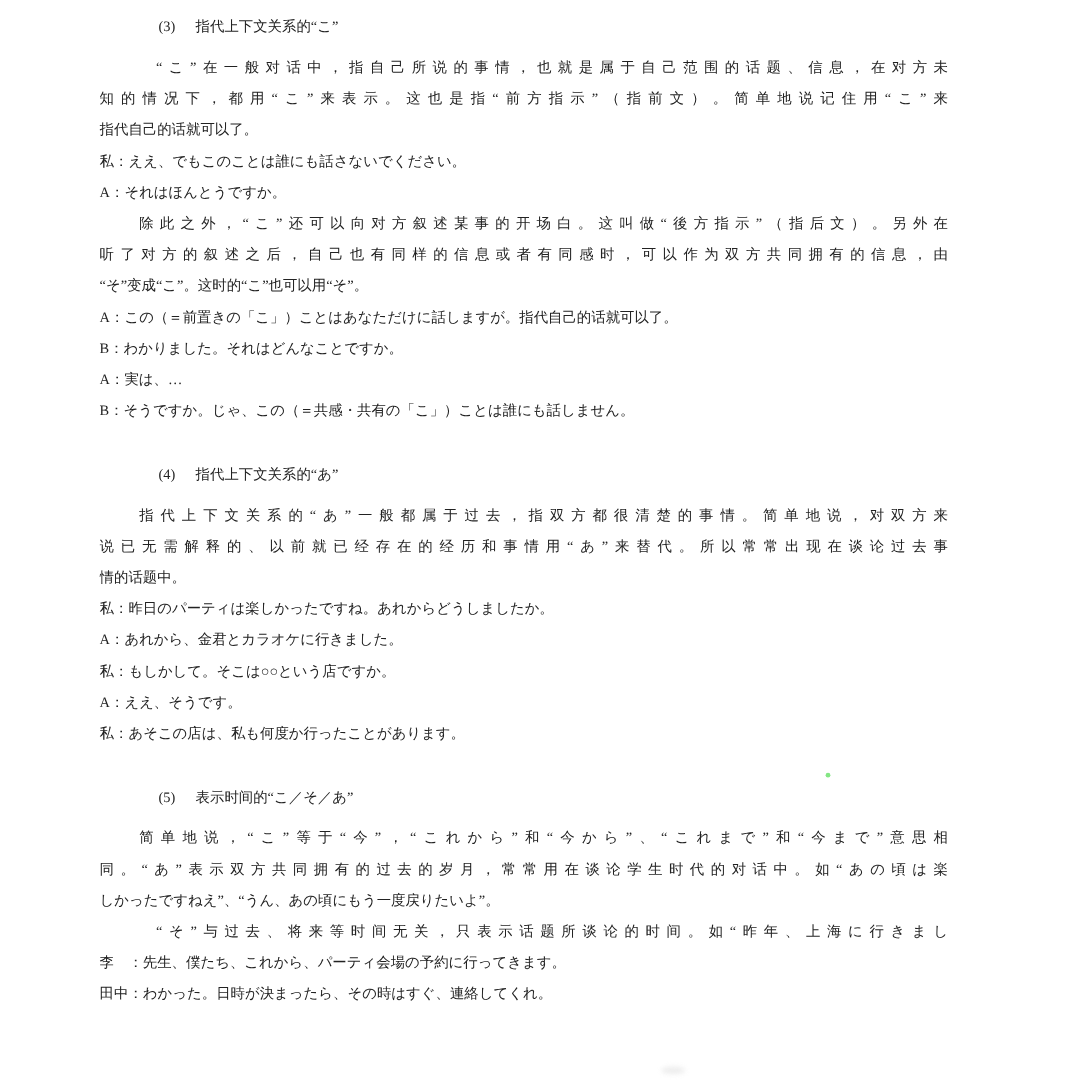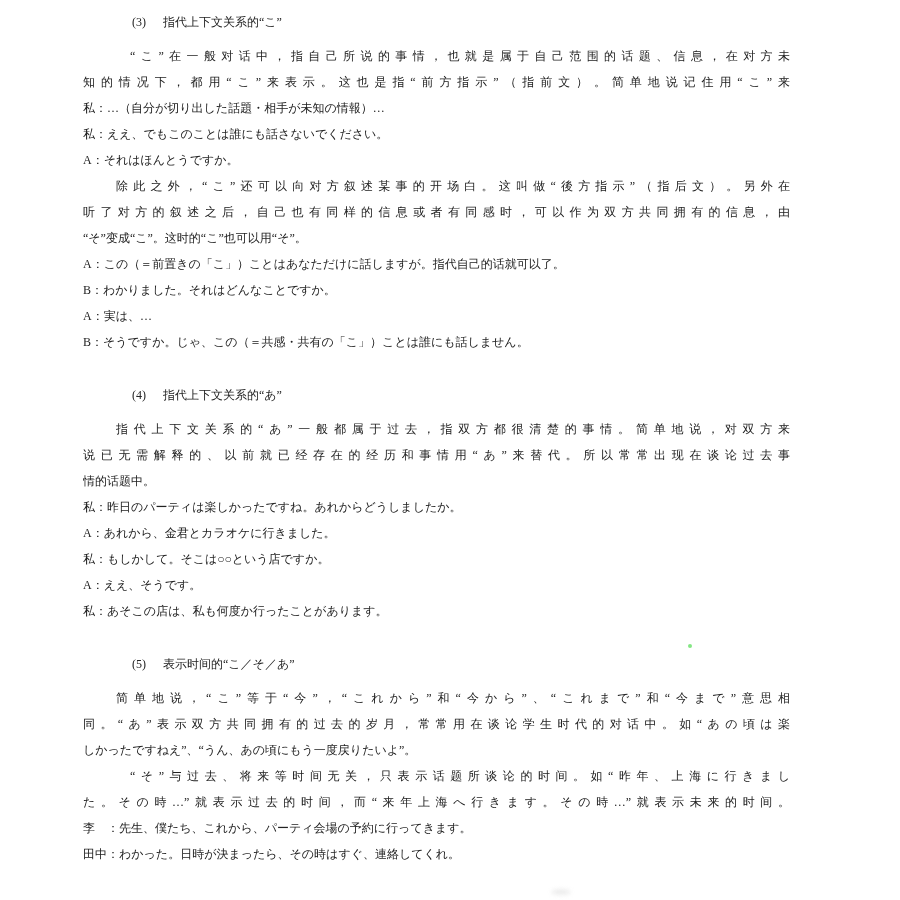--- a/index.html
+++ b/index.html
@@ -68,21 +68,21 @@
 <body>
 
 <div class="page">
 
   <section>
     <div class="ln heading">
       <span class="hnum">(3)</span><span class="htitle">指代上下文关系的“こ”</span>
     </div>
     <div class="ln just indq gap8">“こ”在一般对话中，指自己所说的事情，也就是属于自己范围的话题、信息，在对方未</div>
     <div class="ln just">知的情况下，都用“こ”来表示。这也是指“前方指示”（指前文）。简单地说记住用“こ”来</div>
-    <div class="ln">私：…（自分が切り出した話題・相手が未知の情報）…</div>
+    <div class="ln">指代自己的话就可以了。</div>
     <div class="ln">私：ええ、でもこのことは誰にも話さないでください。</div>
     <div class="ln">A：それはほんとうですか。</div>
     <div class="ln just ind">除此之外，“こ”还可以向对方叙述某事的开场白。这叫做“後方指示”（指后文）。另外在</div>
     <div class="ln just">听了对方的叙述之后，自己也有同样的信息或者有同感时，可以作为双方共同拥有的信息，由</div>
     <div class="ln">“そ”变成“こ”。这时的“こ”也可以用“そ”。</div>
     <div class="ln">A：この（＝前置きの「こ」）ことはあなただけに話しますが。指代自己的话就可以了。</div>
     <div class="ln">B：わかりました。それはどんなことですか。</div>
     <div class="ln">A：実は、…</div>
     <div class="ln">B：そうですか。じゃ、この（＝共感・共有の「こ」）ことは誰にも話しません。</div>
   </section>
@@ -102,20 +102,19 @@
   </section>
 
   <section>
     <div class="ln heading secbrk">
       <span class="hnum">(5)</span><span class="htitle">表示时间的“こ／そ／あ”</span>
     </div>
     <div class="ln just ind gap8">简单地说，“こ”等于“今”，“これから”和“今から”、“これまで”和“今まで”意思相</div>
     <div class="ln just">同。“あ”表示双方共同拥有的过去的岁月，常常用在谈论学生时代的对话中。如“あの頃は楽</div>
     <div class="ln">しかったですねえ”、“うん、あの頃にもう一度戻りたいよ”。</div>
     <div class="ln just indq">“そ”与过去、将来等时间无关，只表示话题所谈论的时间。如“昨年、上海に行きまし</div>
-    <div class="ln just">た。その時…”就表示过去的时间，而“来年上海へ行きます。その時…”就表示未来的时间。</div>
     <div class="ln">李　：先生、僕たち、これから、パーティ会場の予約に行ってきます。</div>
     <div class="ln">田中：わかった。日時が決まったら、その時はすぐ、連絡してくれ。</div>
   </section>
 
   <div class="speck"></div>
   <div class="smudge"></div>
 </div>
 
 </body></html>

